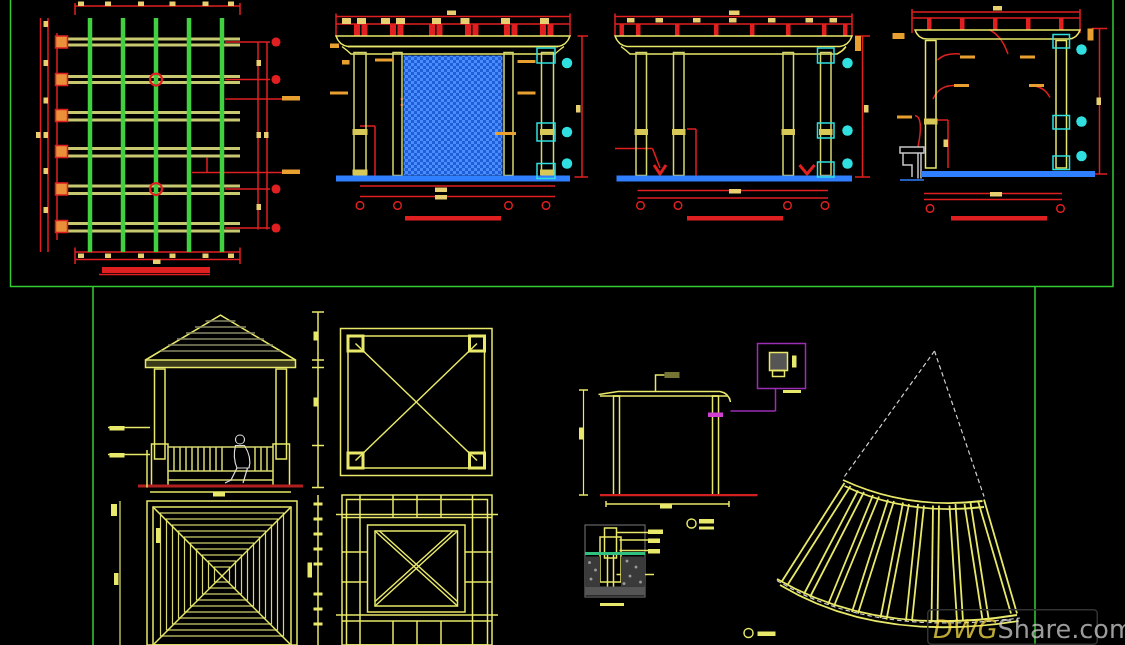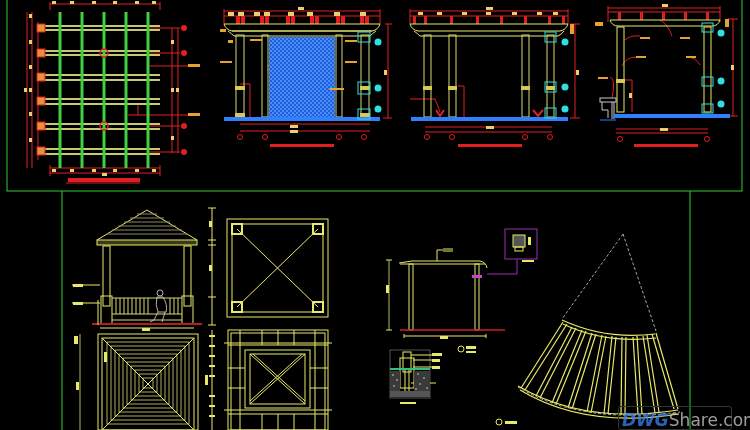--- a/index.html
+++ b/index.html
@@ -1,19 +1,19 @@
 <!DOCTYPE html>
 <html><head>
 <meta charset="utf-8">
 <style>
   html,body{margin:0;padding:0;background:#000;}
   body{width:750px;height:430px;overflow:hidden;position:relative;font-family:"Liberation Sans",sans-serif;}
   svg{position:absolute;left:0;top:0;}
   .wm{position:absolute;left:622px;top:410px;font-size:17px;color:#cfcfcf;opacity:.75;letter-spacing:0;font-family:"DejaVu Sans",sans-serif;}
-  .wm .r{color:#3b82f6;font-style:italic;font-weight:bold;}
+  .wm .r{color:#fde047;font-style:italic;font-weight:normal;}
   .wm-box{position:absolute;left:618px;top:406px;width:112px;height:22px;border:1px solid #333;border-radius:3px;}
 </style>
 </head>
 <body>
 
 <svg width="750" height="430" viewBox="0 0 750 430" xmlns="http://www.w3.org/2000/svg">
 
   <g fill="none" stroke="#33cc33" stroke-width="1">
     <rect x="7" y="-2" width="735" height="193"></rect>
     <line x1="62" y1="191" x2="62" y2="430"></line>

